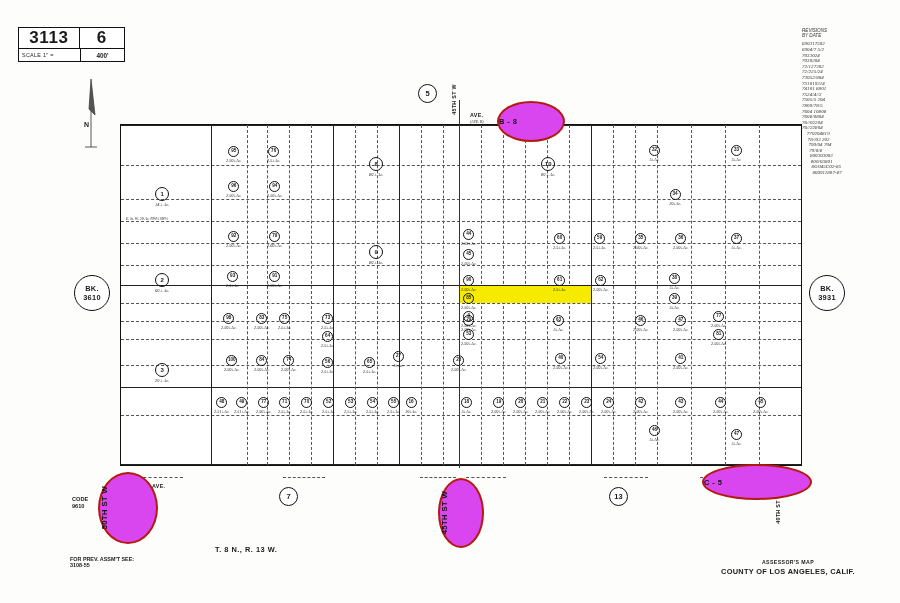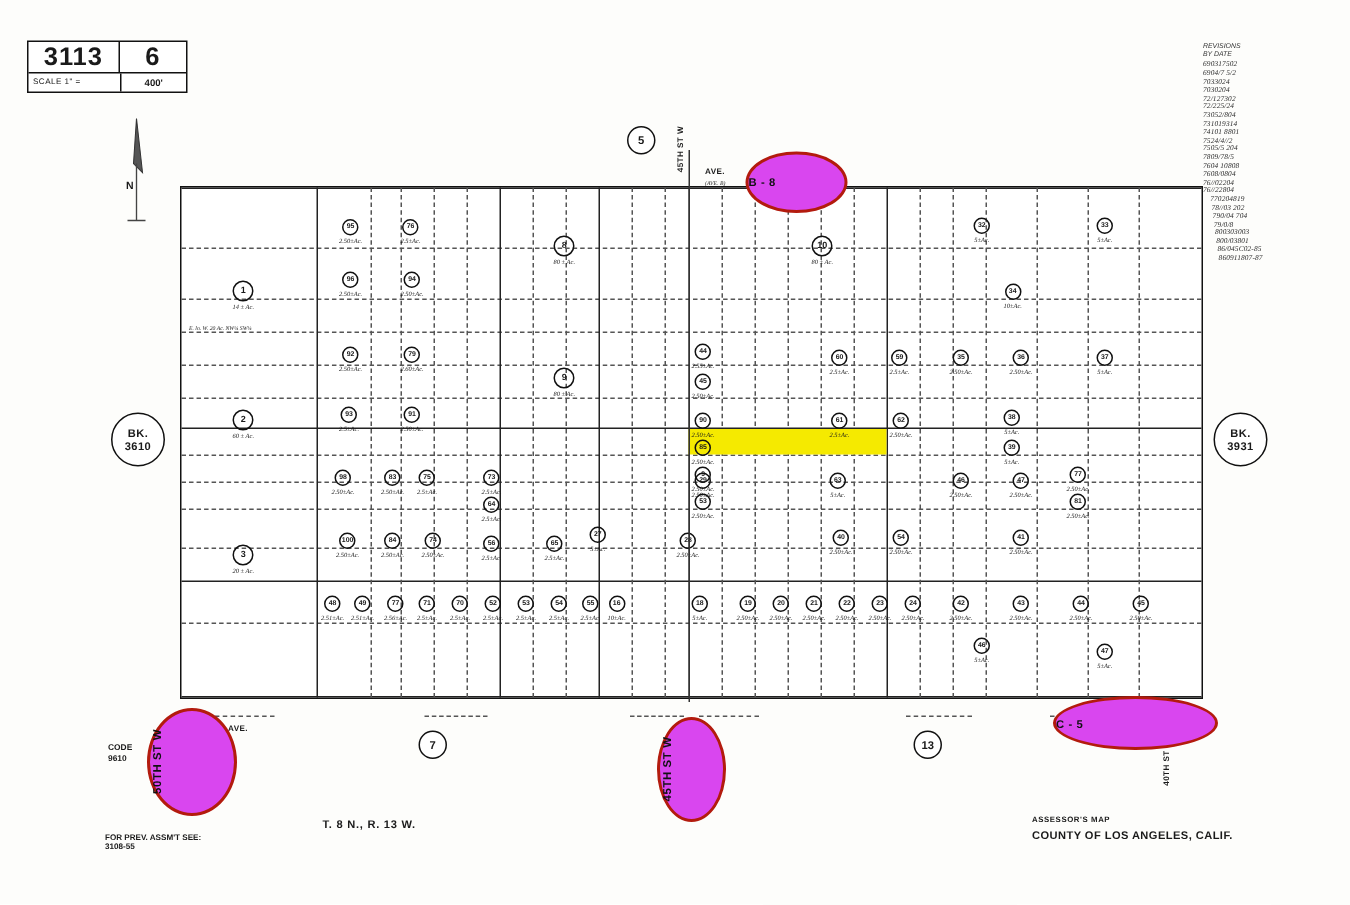--- a/index.html
+++ b/index.html
@@ -79,21 +79,21 @@
   .hl-text.v{writing-mode:vertical-rl;transform:rotate(180deg);font-size:7.6px;}
 
   
   .stlabel{position:absolute;font-size:5.4px;font-weight:700;letter-spacing:.3px;}
   .stlabel.v{writing-mode:vertical-rl;transform:rotate(180deg);}
 
   
   #code{left:72px;top:496px;font-size:5.6px;font-weight:700;line-height:7px;}
   #township{left:215px;top:545px;font-size:7.4px;font-weight:700;letter-spacing:.5px;}
   #prevassmt{left:70px;top:556px;font-size:5.4px;font-weight:700;line-height:6.4px;}
-  #assessormap{right:12px;top:544px;text-align:left;width:200px;}
+  #assessormap{right:12px;top:559px;text-align:center;width:200px;}
   #assessormap .l1{font-size:5.2px;font-weight:700;letter-spacing:.4px;}
   #assessormap .l2{font-size:7.4px;font-weight:700;letter-spacing:.3px;margin-top:1.5px;}
 
   .rlabel{position:absolute;font-size:5px;font-weight:700;
           writing-mode:vertical-rl;transform:rotate(180deg);letter-spacing:.3px;}
 
   .notetext{position:absolute;font-size:3.8px;font-family:"Liberation Serif",serif;
             font-style:italic;white-space:nowrap;}
   .dashseg{position:absolute;height:0;border-top:1px dashed #555;}
 </style>

